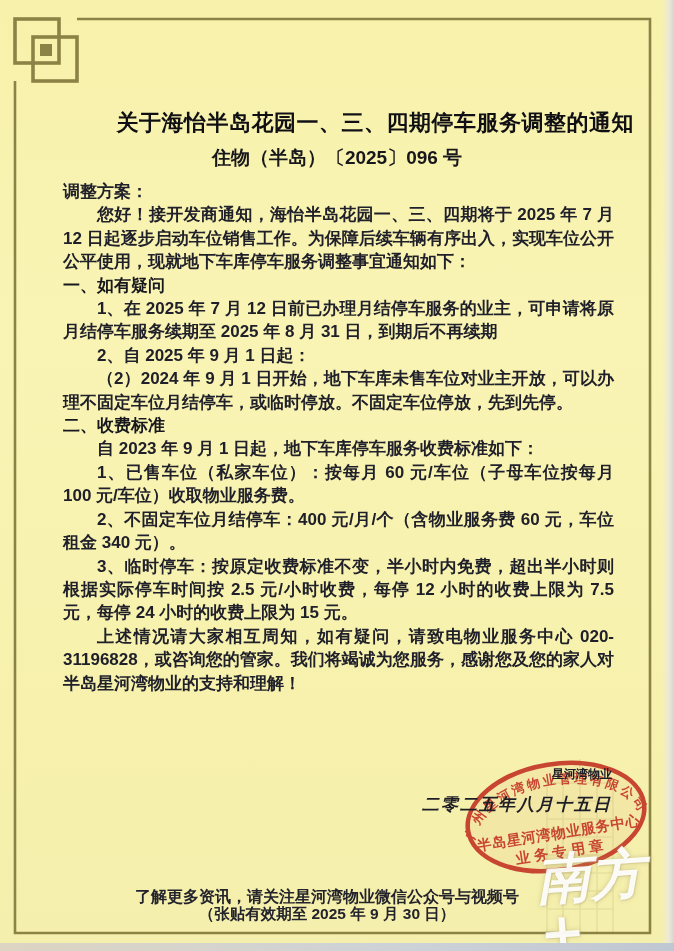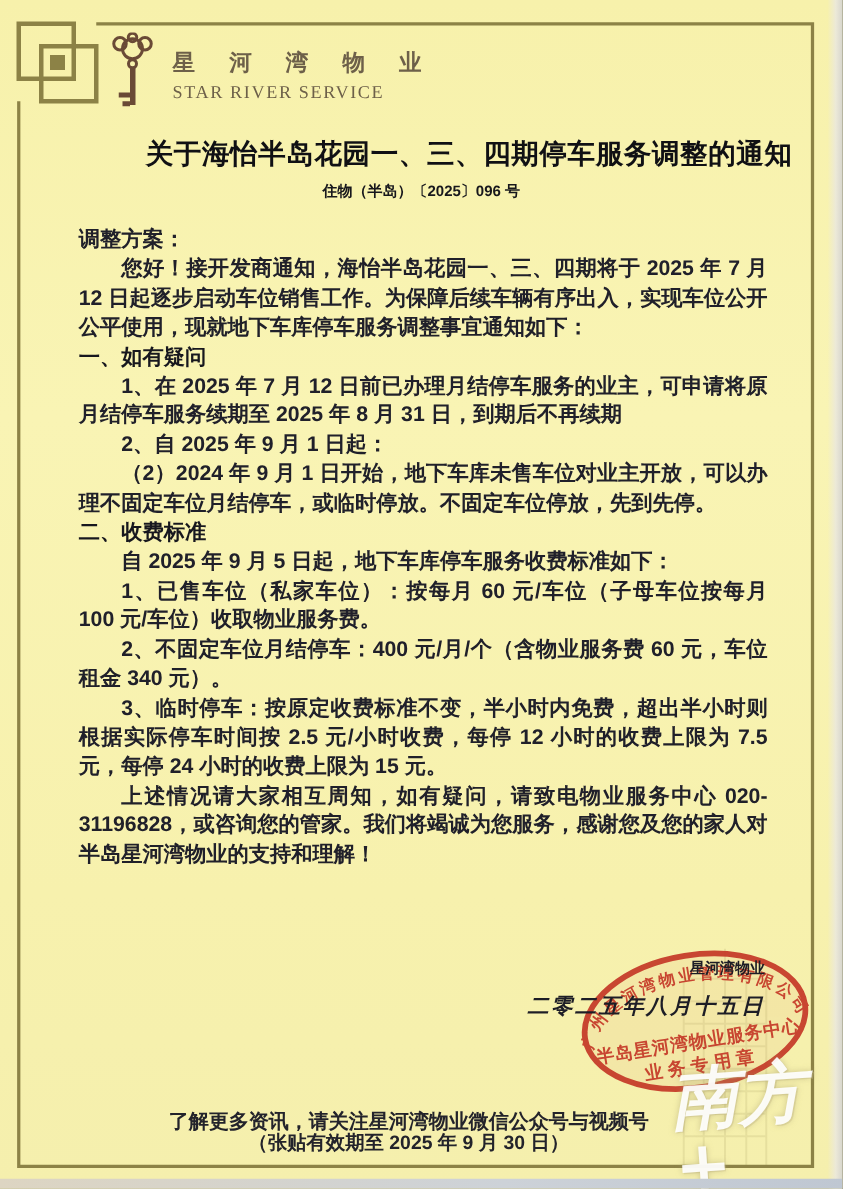--- a/index.html
+++ b/index.html
@@ -22,21 +22,21 @@
   .header{position:absolute;left:86px;top:26px;display:flex;align-items:flex-start;z-index:2;}
   .brand-text{margin-left:12px;padding-top:12px;color:#6d6049;}
   .brand-cn{font-size:18px;font-weight:600;letter-spacing:0.62em;white-space:nowrap;}
   .brand-en{font-size:14.5px;letter-spacing:0.09em;margin-top:4px;font-family:"Liberation Serif",serif;white-space:nowrap;}
   .title{
     position:absolute;left:40px;right:40px;top:108px;text-align:right;
     font-size:22px;font-weight:800;color:#101014;letter-spacing:0.5px;z-index:2;
   }
   .doc-no{
     position:absolute;left:40px;right:40px;top:145px;text-align:center;
-    font-size:12px;font-weight:700;color:#17171c;z-index:2;
+    font-size:19px;font-weight:700;color:#17171c;z-index:2;
   }
   .body-text{
     position:absolute;left:63px;right:60px;top:180px;z-index:2;
     font-size:17px;line-height:23.4px;color:#20202a;font-weight:600;
     text-align:justify;
   }
   .body-text p{margin:0;text-indent:2em;}
   .body-text p.no-indent{text-indent:0;}
   .body-text p.heading{text-indent:0;font-weight:800;color:#17171e;}
   .sig-org{
@@ -73,51 +73,33 @@
 
 <div class="page">
 
   <svg class="frame-svg" width="674" height="951" viewBox="0 0 674 951">
     <path d="M77,19 H650 V933 H15 V81" fill="none" stroke="#8c8246" stroke-width="2.6"></path>
     <rect x="15" y="19" width="44" height="44" fill="none" stroke="#8c8246" stroke-width="3.6"></rect>
     <rect x="33" y="37" width="44" height="44" fill="none" stroke="#8c8246" stroke-width="3.6"></rect>
     <rect x="40" y="44" width="12" height="12" fill="#8c8246"></rect>
   </svg>
 
-  <div class="header">
-    <svg width="40" height="66" viewBox="0 0 40 66">
-      <g fill="none" stroke="#6a4a36" stroke-width="2.4">
-        <circle cx="20" cy="13" r="8"></circle>
-        <circle cx="10" cy="9" r="5"></circle>
-        <circle cx="30" cy="9" r="5"></circle>
-        <circle cx="20" cy="4" r="3.4"></circle>
-        <circle cx="20" cy="25" r="3.2"></circle>
-      </g>
-      <rect x="18" y="28" width="4.4" height="30" fill="#6a4a36"></rect>
-      <rect x="9" y="48" width="9" height="4" fill="#6a4a36"></rect>
-      <rect x="12" y="55" width="6" height="4" fill="#6a4a36"></rect>
-    </svg>
-    <div class="brand-text">
-      <div class="brand-cn">星 河 湾 物 业</div>
-      <div class="brand-en">STAR RIVER SERVICE</div>
-    </div>
-  </div>
 
   <div class="title">关于海怡半岛花园一、三、四期停车服务调整的通知</div>
   <div class="doc-no">住物（半岛）〔2025〕096 号</div>
 
   <div class="body-text">
     <p class="no-indent">调整方案：</p>
     <p>您好！接开发商通知，海怡半岛花园一、三、四期将于 2025 年 7 月 12 日起逐步启动车位销售工作。为保障后续车辆有序出入，实现车位公开公平使用，现就地下车库停车服务调整事宜通知如下：</p>
     <p class="heading">一、如有疑问</p>
     <p>1、在 2025 年 7 月 12 日前已办理月结停车服务的业主，可申请将原月结停车服务续期至 2025 年 8 月 31 日，到期后不再续期</p>
     <p>2、自 2025 年 9 月 1 日起：</p>
     <p>（2）2024 年 9 月 1 日开始，地下车库未售车位对业主开放，可以办理不固定车位月结停车，或临时停放。不固定车位停放，先到先停。</p>
     <p class="heading">二、收费标准</p>
-    <p>自 2025 年 9 月 5 日起，地下车库停车服务收费标准如下：</p>
+    <p>自 2023 年 9 月 1 日起，地下车库停车服务收费标准如下：</p>
     <p>1、已售车位（私家车位）：按每月 60 元/车位（子母车位按每月 100 元/车位）收取物业服务费。</p>
     <p>2、不固定车位月结停车：400 元/月/个（含物业服务费 60 元，车位租金 340 元）。</p>
     <p>3、临时停车：按原定收费标准不变，半小时内免费，超出半小时则根据实际停车时间按 2.5 元/小时收费，每停 12 小时的收费上限为 7.5 元，每停 24 小时的收费上限为 15 元。</p>
     <p>上述情况请大家相互周知，如有疑问，请致电物业服务中心 020-31196828，或咨询您的管家。我们将竭诚为您服务，感谢您及您的家人对半岛星河湾物业的支持和理解！</p>
   </div>
 
   <svg class="ghost-building" width="150" height="185" viewBox="0 0 150 185">
     <g stroke="#8f8546" stroke-width="1.6" fill="none">
       <rect x="42" y="28" width="66" height="150"></rect>
       <path d="M42,46 H108 M42,64 H108 M42,82 H108 M42,100 H108 M42,118 H108 M42,136 H108 M42,154 H108"></path>

